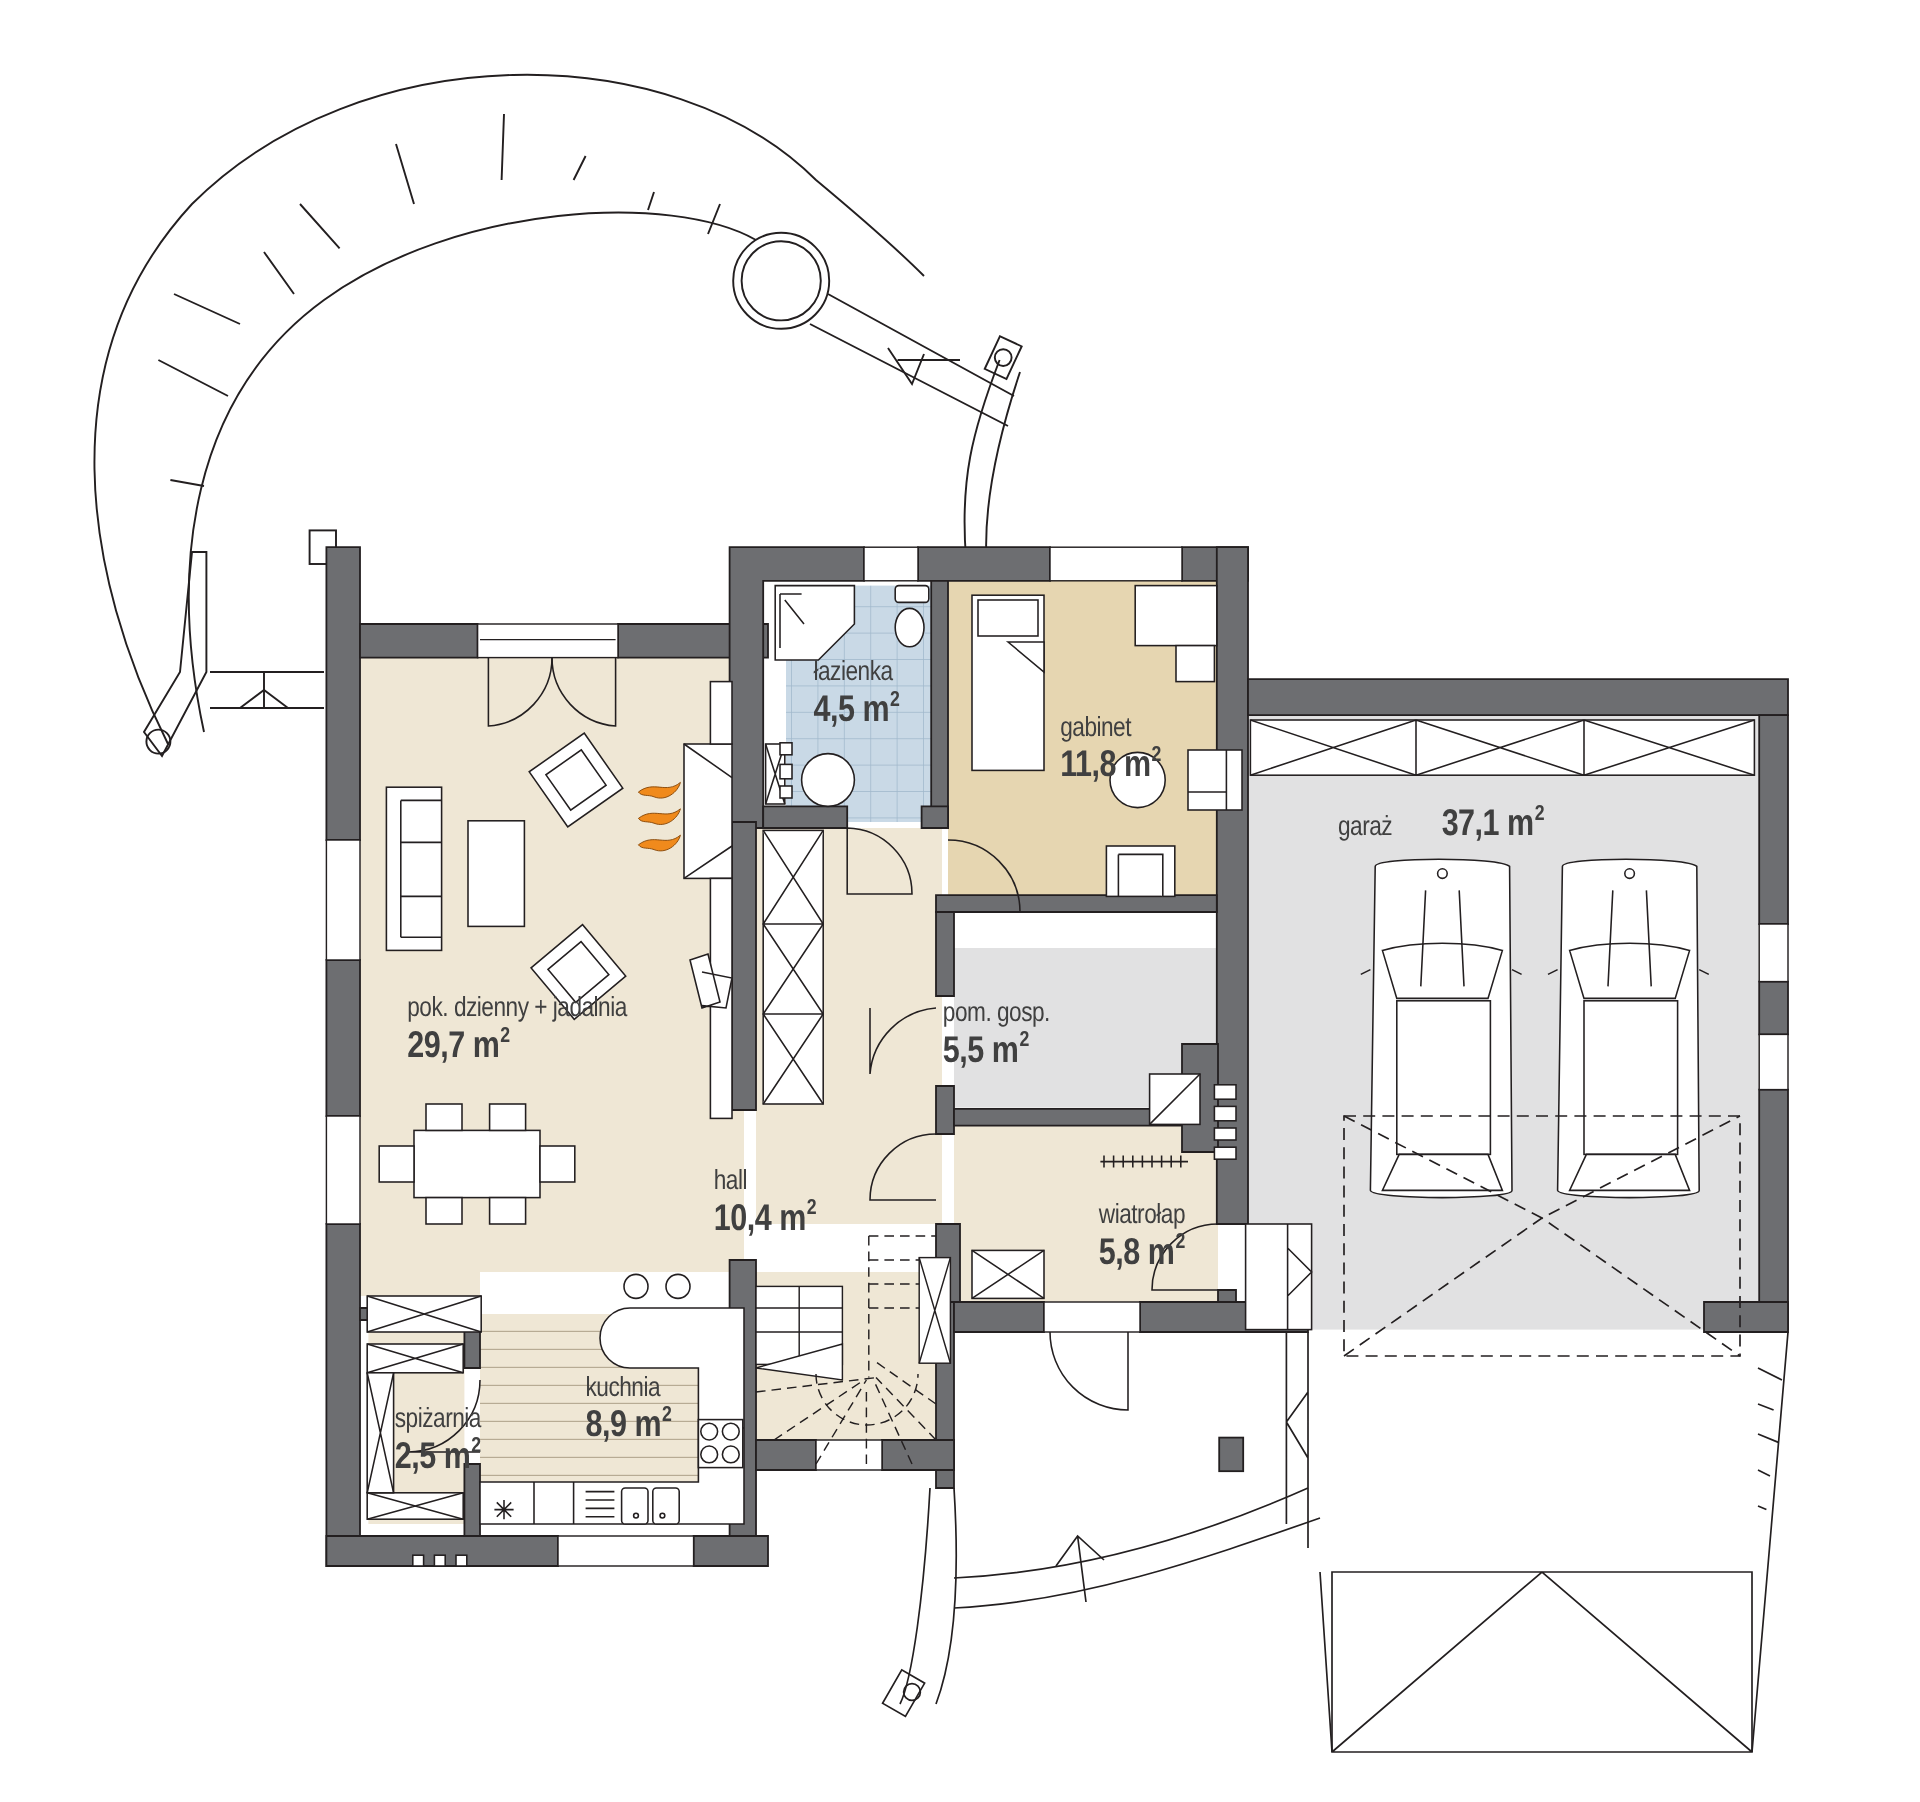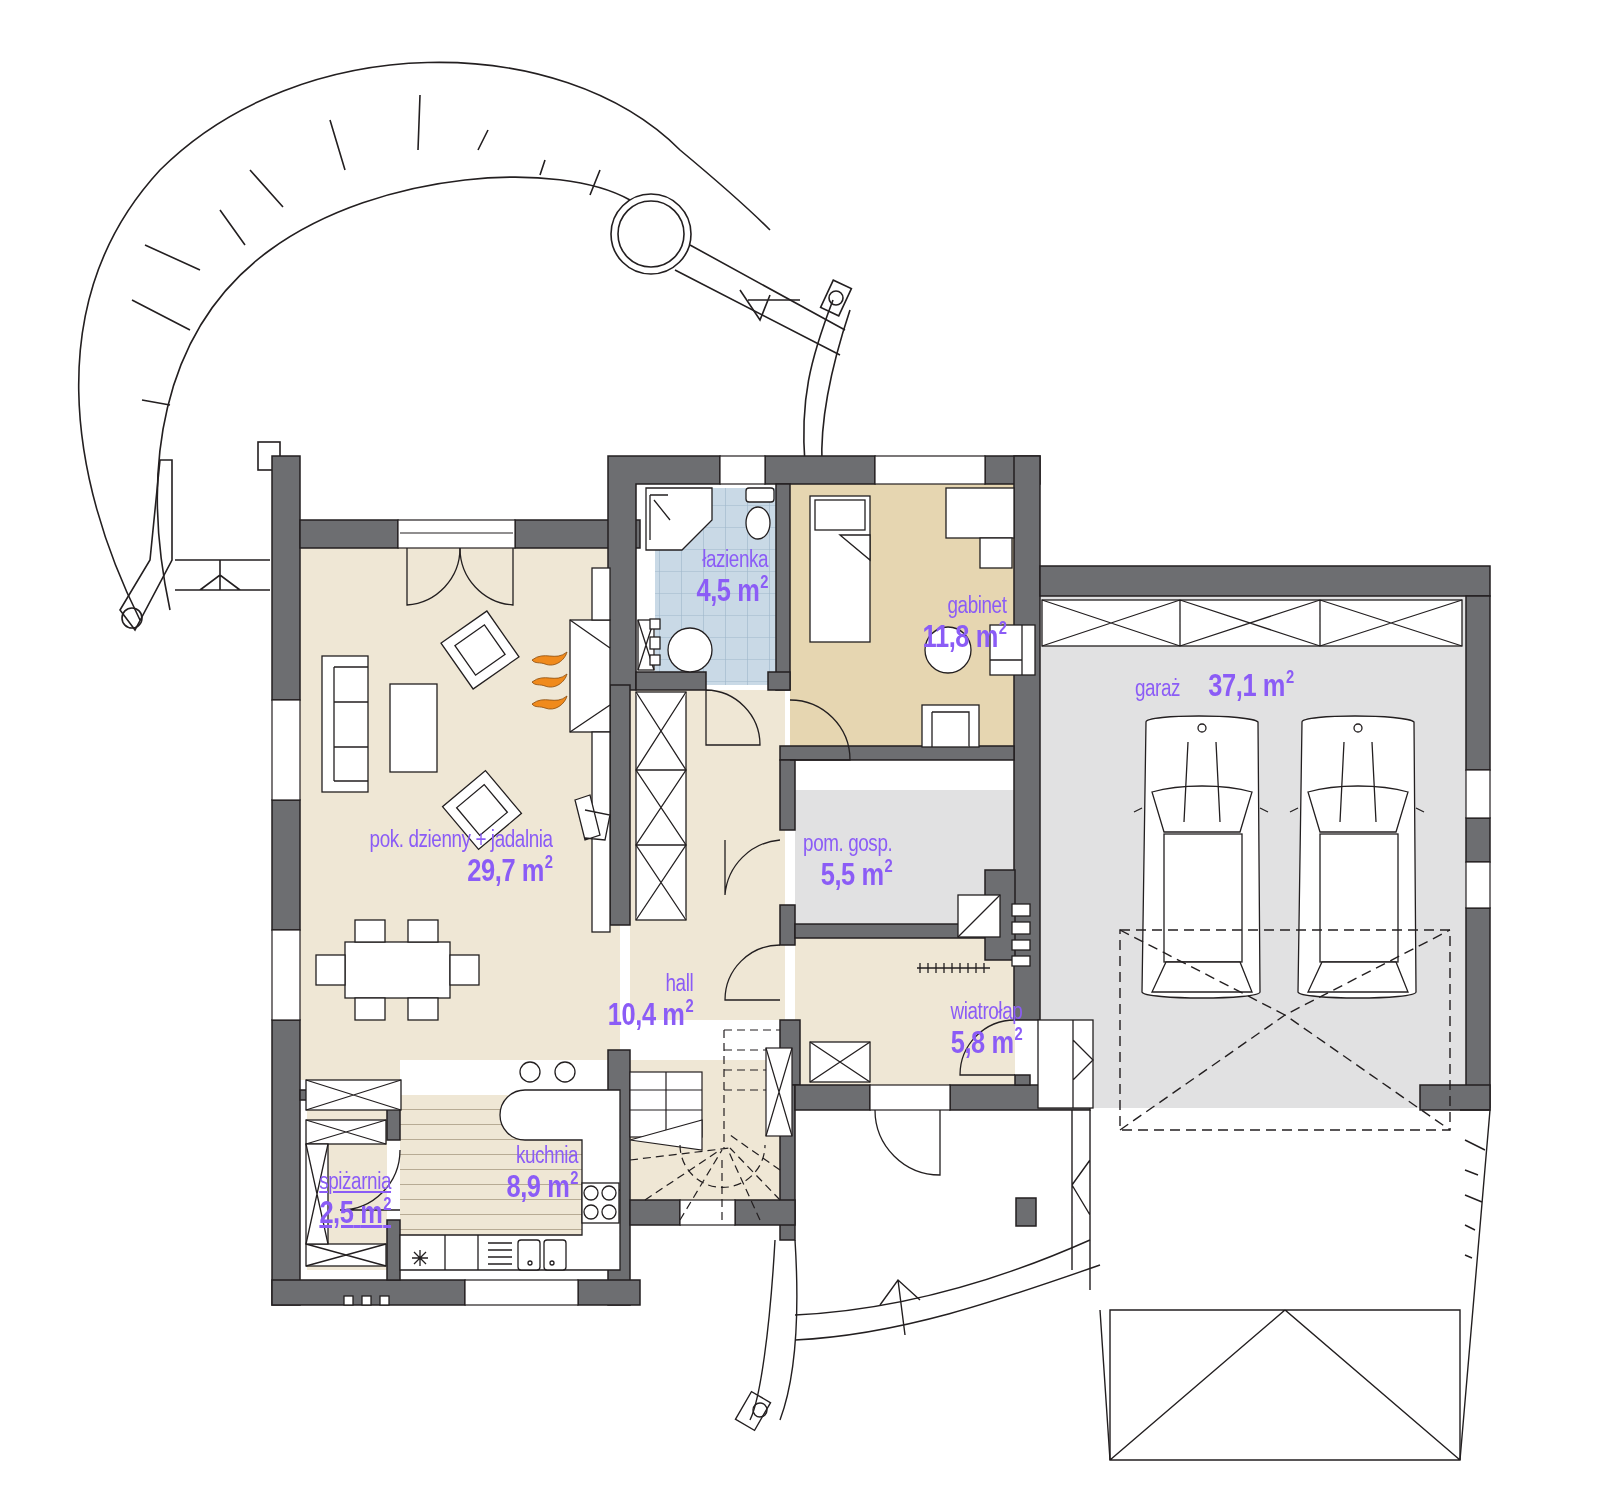--- a/index.html
+++ b/index.html
@@ -1,23 +1,23 @@
 <!DOCTYPE html>
 <html><head>
 <meta charset="utf-8">
 <style>
   html,body{margin:0;padding:0;background:#ffffff;}
   body{width:1600px;height:1502px;position:relative;overflow:hidden;font-family:"Liberation Sans",sans-serif;}
   #plan{position:absolute;left:0;top:0;width:1600px;height:1502px;}
-  .room-label{position:absolute;text-align:right;color:#8b5cf6;white-space:nowrap;line-height:1;}
+  .room-label{position:absolute;text-align:left;color:#404040;white-space:nowrap;line-height:1;}
   .room-name{font-family:"Liberation Sans",sans-serif;font-size:23px;font-weight:normal;letter-spacing:-0.5px;display:block;transform:scaleX(0.82);transform-origin:center;}
   .room-area{font-family:"Liberation Sans",sans-serif;font-size:31px;font-weight:bold;display:block;margin-top:4px;transform:scaleX(0.82);transform-origin:center;letter-spacing:-0.5px;}
   .room-area sup{font-size:18px;vertical-align:top;position:relative;top:-2px;margin-left:1px;}
   .inline .room-name,.inline .room-area{display:inline-block;margin-top:0;vertical-align:baseline;}
-  .inline{display:flex;align-items:baseline;gap:14px;margin-left:20px;}
+  .inline{display:flex;align-items:baseline;gap:27px;}
 </style>
 </head>
 <body>
 
 <svg id="plan" viewBox="0 0 1600 1502" xmlns="http://www.w3.org/2000/svg">
   <defs>
     <pattern id="tiles" x="0" y="0" width="22" height="22" patternUnits="userSpaceOnUse">
       <rect width="22" height="22" fill="#c9d9e6"></rect>
       <path d="M22 0 V22 M0 22 H22" stroke="#9fb7cb" stroke-width="1.2"></path>
     </pattern>
@@ -349,21 +349,21 @@
 <div class="room-label" style="left:584px;top:972px;width:120px;">
   <span class="room-name">hall</span>
   <span class="room-area"><span>10,4</span> <span>m</span><sup>2</sup></span>
 </div>
 
 <div class="room-label" style="left:904px;top:1000px;width:130px;">
   <span class="room-name">wiatrołap</span>
   <span class="room-area"><span>5,8</span> <span>m</span><sup>2</sup></span>
 </div>
 
-<div class="room-label" style="left:300px;top:1170px;width:100px;text-decoration:underline;">
+<div class="room-label" style="left:320px;top:1170px;width:100px;">
   <span class="room-name">spiżarnia</span>
   <span class="room-area"><span>2,5</span> <span>m</span><sup>2</sup></span>
 </div>
 
 <div class="room-label" style="left:478px;top:1144px;width:110px;">
   <span class="room-name">kuchnia</span>
   <span class="room-area"><span>8,9</span> <span>m</span><sup>2</sup></span>
 </div>
 
 </body></html>

